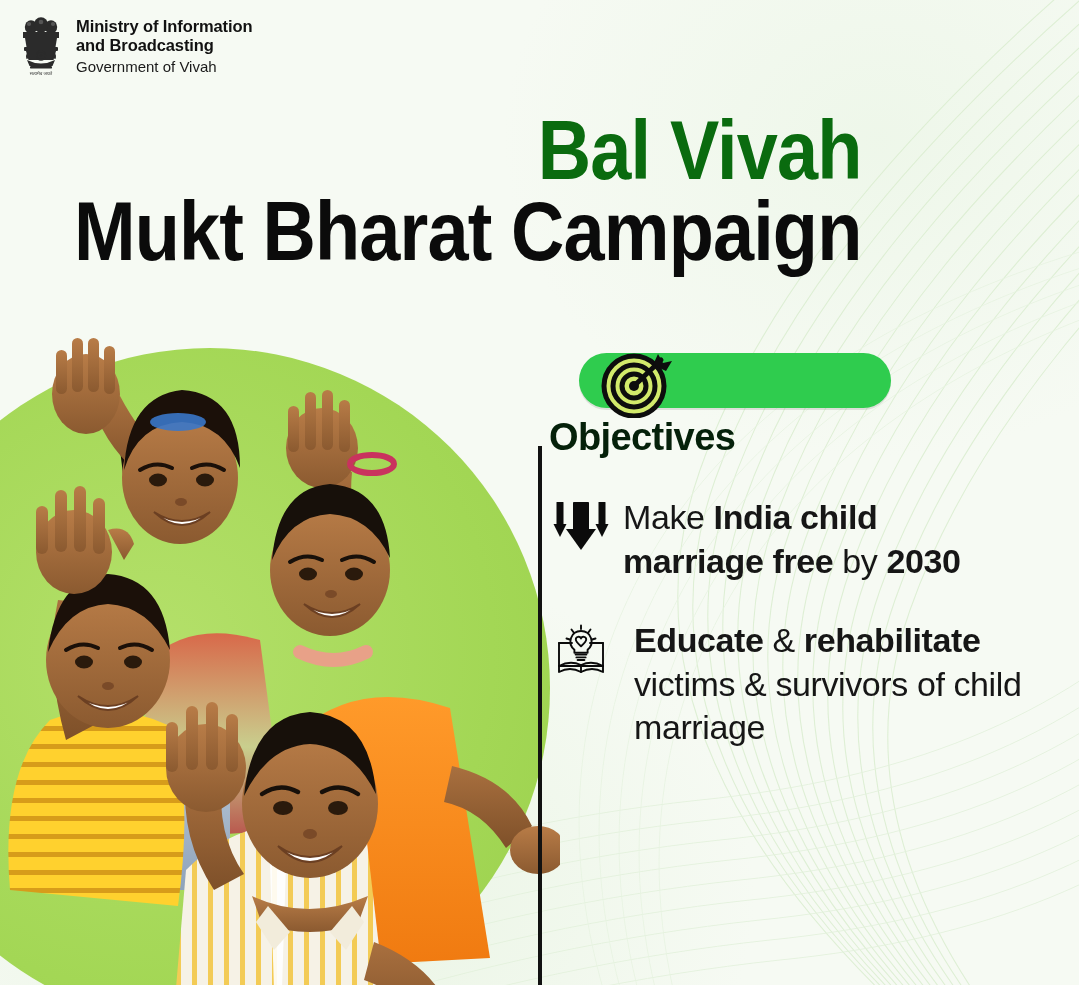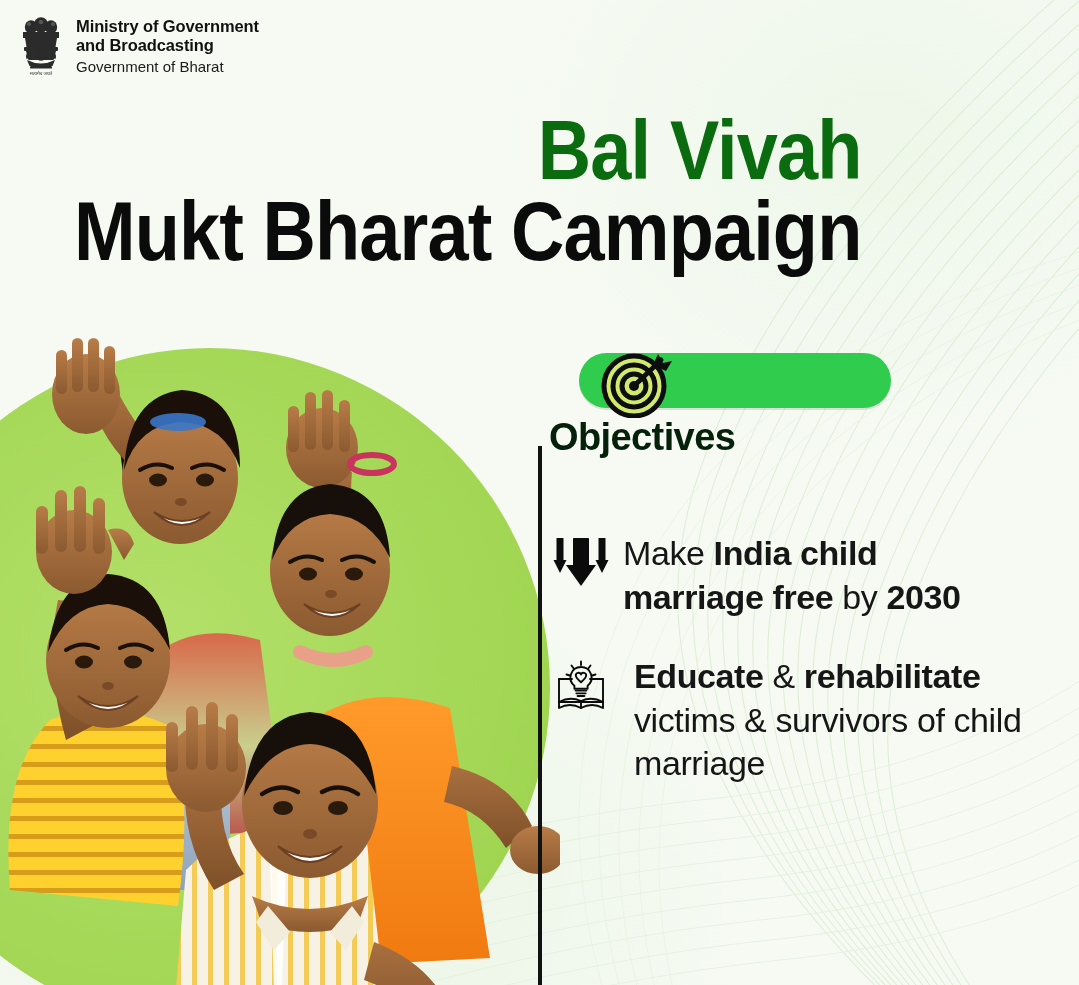--- a/index.html
+++ b/index.html
@@ -183,21 +183,20 @@
     line-height: 1;
   }
 
   
   .objectives {
     position: absolute;
     left: 553px;
     top: 496px;
     width: 500px;
     z-index: 7;
-    margin-top: 36px;
   }
   .obj-item {
     display: flex;
     align-items: flex-start;
     gap: 14px;
   }
   .obj-item + .obj-item { margin-top: 36px; gap: 25px; }
   .obj-icon {
     flex: none;
     width: 56px;
@@ -287,23 +286,23 @@
 
         <path d="M10 36 q-3 3 -1.5 7 l3 -1 z"></path>
         <path d="M36 36 q3 3 1.5 7 l-3 -1 z"></path>
 
         <path d="M9 44 q14 7 28 0 l-2.5 6 H11.5 z"></path>
         <rect x="12" y="50" width="22" height="2.6" rx="1.2"></rect>
       </g>
       <text x="23" y="58.5" font-family="'Liberation Sans', sans-serif" font-size="4.6" fill="#2b2b2b" text-anchor="middle">सत्यमेव जयते</text>
     </svg>
     <div class="ministry-text">
-      <span class="ministry-line">Ministry of Government</span>
+      <span class="ministry-line">Ministry of Information</span>
       <span class="ministry-line">and Broadcasting</span>
-      <span class="gov-line">Government of Bharat</span>
+      <span class="gov-line">Government of Vivah</span>
     </div>
   </div>
 
   <div class="title-block">
     <div class="title-line title-line-1">Bal Vivah</div>
     <div class="title-line title-line-2">Mukt Bharat Campaign</div>
   </div>
 
   <div class="photo-area">
     <div class="green-blob"></div>

